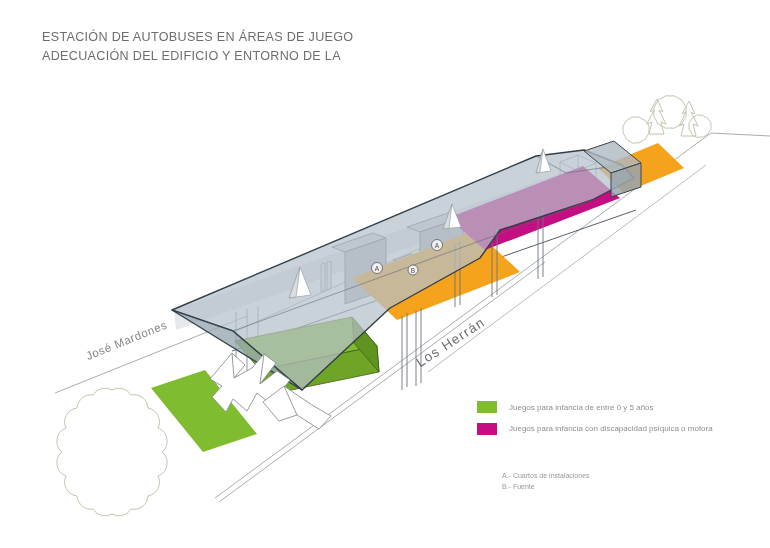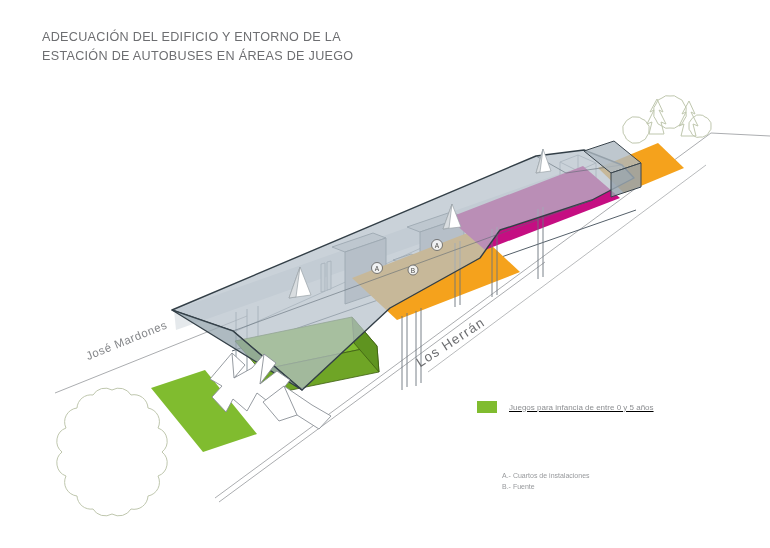--- a/index.html
+++ b/index.html
@@ -13,35 +13,35 @@
   .title div{white-space:nowrap;}
 
   svg.scene{position:absolute;left:0;top:0;}
 
   .street-label{fill:#85878a;font-size:11.5px;letter-spacing:.6px;}
   .street-label.big{fill:#6d6e71;font-size:13.5px;letter-spacing:1.2px;}
   .marker-circle{fill:#f4f5f6;fill-opacity:.92;stroke:#5a5a5a;stroke-width:.8;}
   .marker-letter{fill:#4a4a4a;font-size:6.5px;text-anchor:middle;}
 
   .legend{position:absolute;left:477px;top:401px;}
-  .legend-row{display:flex;align-items:center;margin-bottom:9.5px;text-decoration:underline;}
+  .legend-row{display:flex;align-items:center;margin-bottom:9.5px;}
   .swatch{width:20px;height:12px;flex:0 0 20px;}
   .legend-label{margin-left:12px;font-size:8px;color:#8d8f92;white-space:nowrap;}
   .legend-notes{position:absolute;left:502px;top:470px;
                 font-size:7px;color:#97999c;line-height:1.62;}
   .legend-notes div{white-space:nowrap;}
 </style>
 </head>
 <body>
 
 <div class="stage">
 
   <div class="title">
+    <div>ESTACIÓN DE AUTOBUSES EN ÁREAS DE JUEGO</div>
     <div>ADECUACIÓN DEL EDIFICIO Y ENTORNO DE LA</div>
-    <div>ESTACIÓN DE AUTOBUSES EN ÁREAS DE JUEGO</div>
   </div>
 
   <svg class="scene" width="770" height="548" viewBox="0 0 770 548">
 
     <g stroke="#abadb0" stroke-width="1" fill="none">
       <path d="M55,393 L247,316"></path>
       <path d="M215,498 L711,133 L770,136"></path>
       <path d="M219,502 L545,262"></path>
       <path d="M428,372 L706,165" stroke="#b9bbbd"></path>
     </g>
@@ -167,19 +167,23 @@
 
     <text class="street-label" text-anchor="middle" transform="translate(128,344) rotate(-22)">José Mardones</text>
     <text class="street-label big" text-anchor="middle" transform="translate(453,346) rotate(-33)">Los Herrán</text>
   </svg>
 
   <div class="legend">
     <div class="legend-row">
       <div class="swatch" style="background: rgb(128, 188, 47);"></div>
       <div class="legend-label">Juegos para infancia de entre 0 y 5 años</div>
     </div>
+    <div class="legend-row">
+      <div class="swatch" style="background: rgb(197, 14, 130);"></div>
+      <div class="legend-label">Juegos para infancia con discapacidad psíquica o motora</div>
+    </div>
   </div>
   <div class="legend-notes">
     <div>A.- Cuartos de instalaciones</div>
     <div>B.- Fuente</div>
   </div>
 
 </div>
 
 </body></html>

